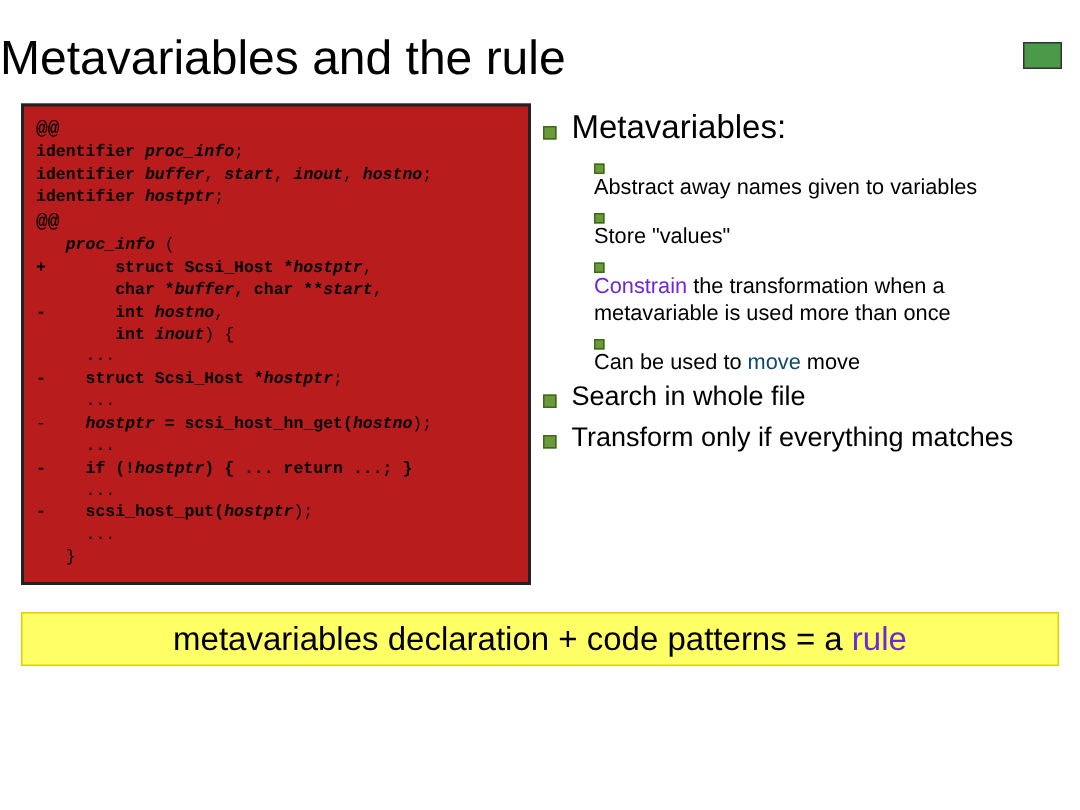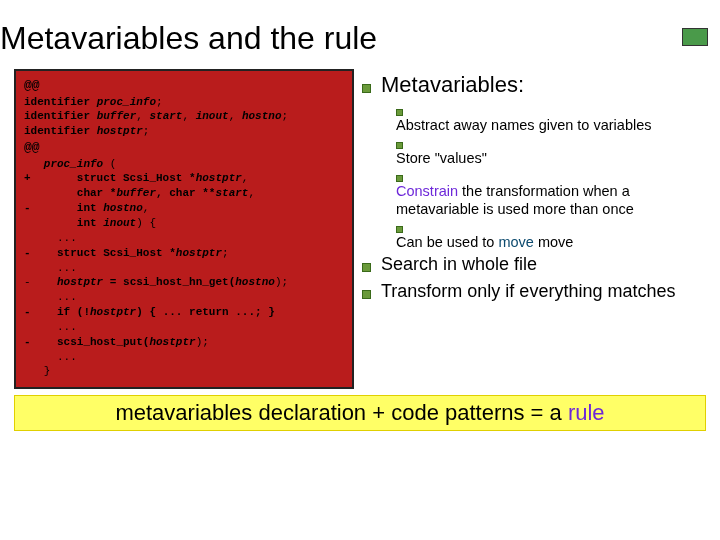--- a/index.html
+++ b/index.html
@@ -77,21 +77,21 @@
     flex-direction: column;
   }
   .sub .sq2 {
     width: 7px; height: 7px;
     background: #6a9a3a;
     border: 1px solid #3a6a1a;
     margin: 6px 8px 0 0;
     flex-shrink: 0;
   }
   .footer-box {
-    margin: 6px 14px 0 14px;
+    margin: 18px 14px 0 14px;
     background: #ffff66;
     border: 1px solid #e0d000;
     font-size: 22px;
     padding: 4px 8px;
     text-align: center;
   }
   .red { color: #6d28d9; }
   .green { color: #0c4a6e; }
 </style>
 </head>

